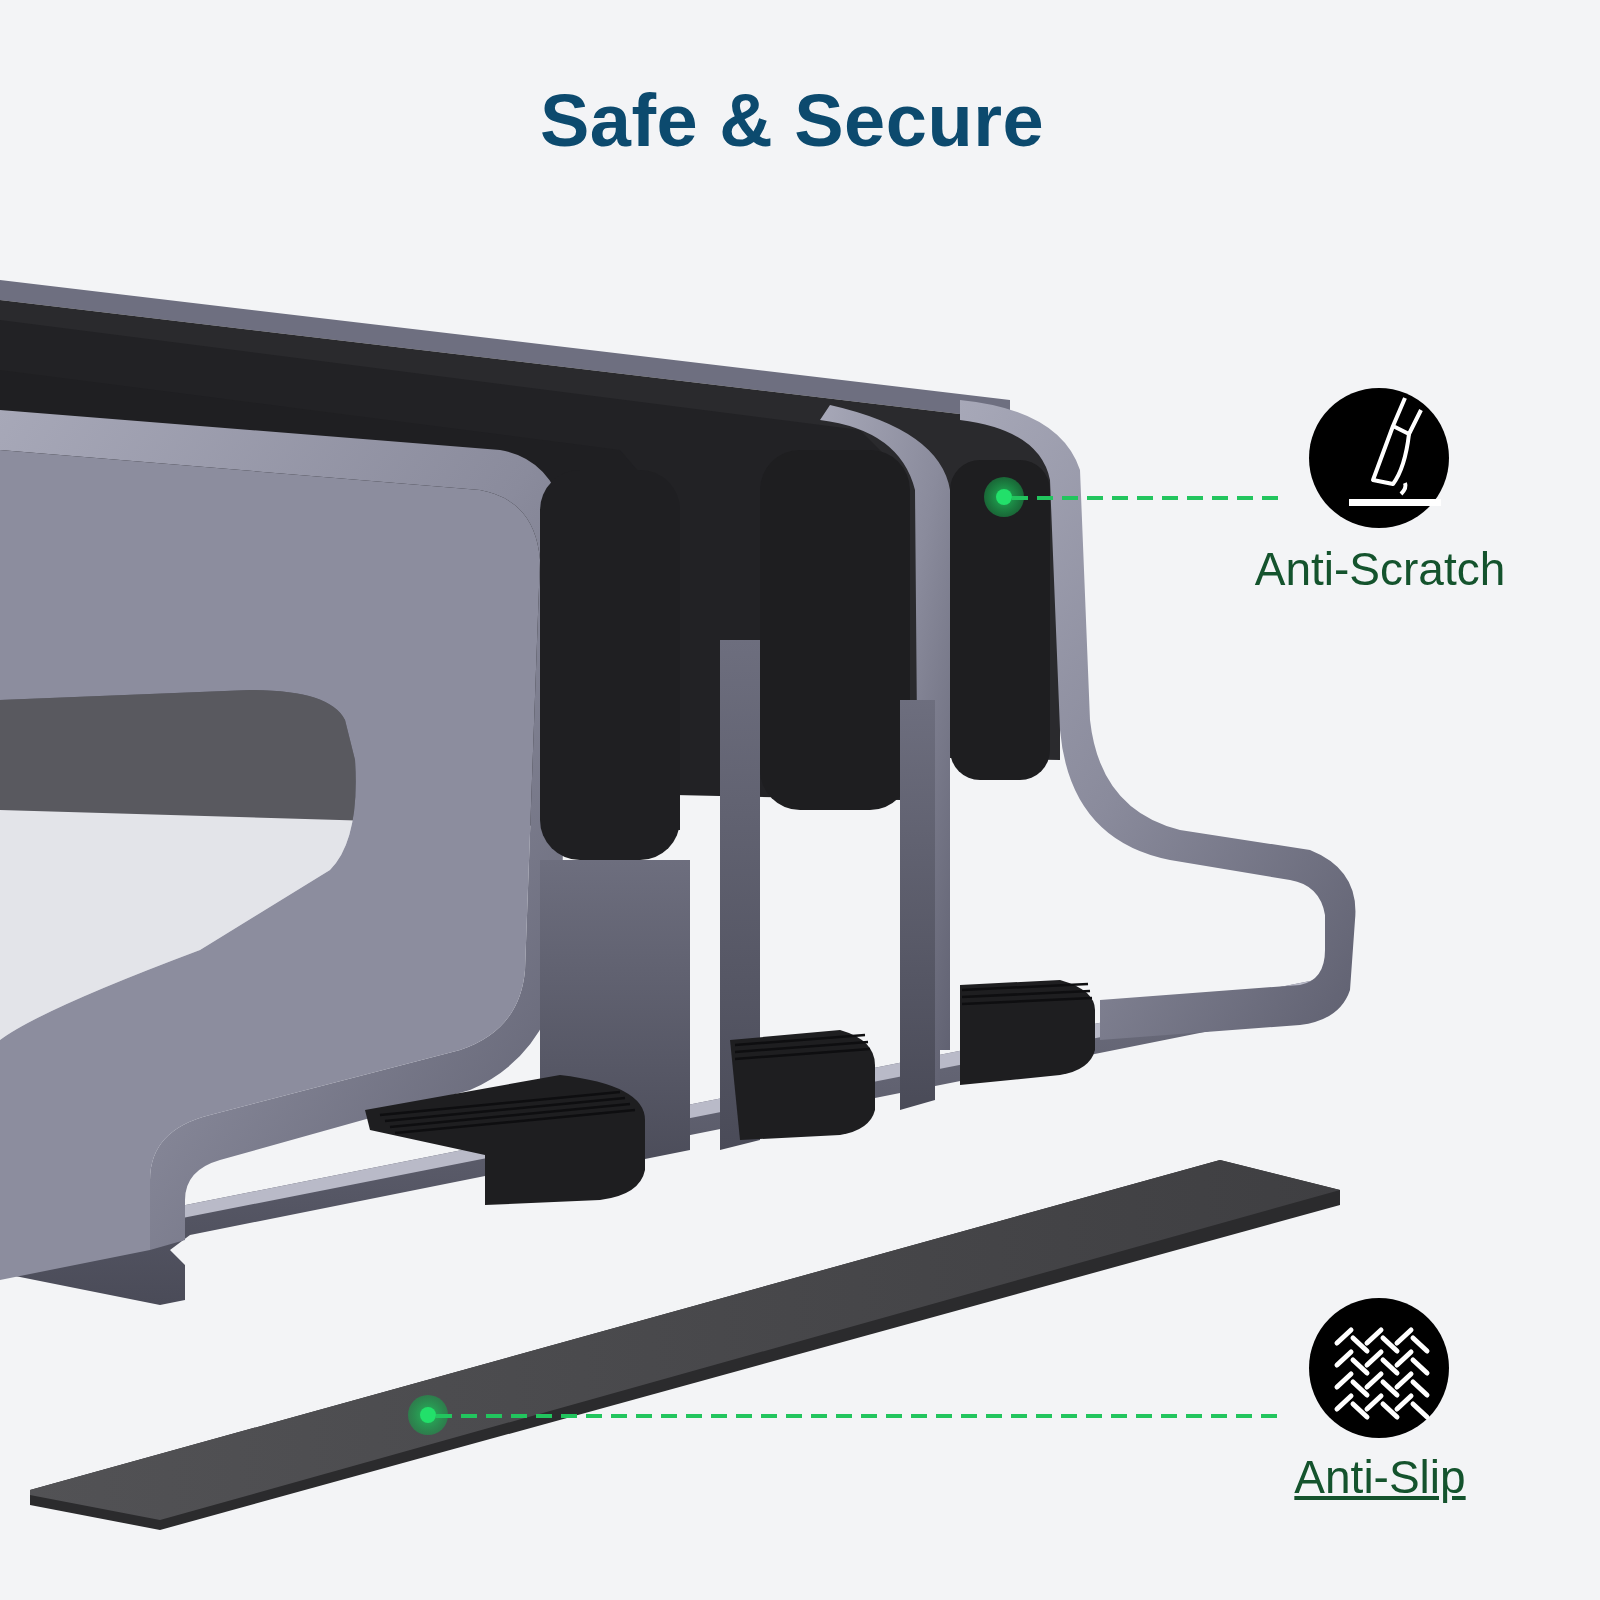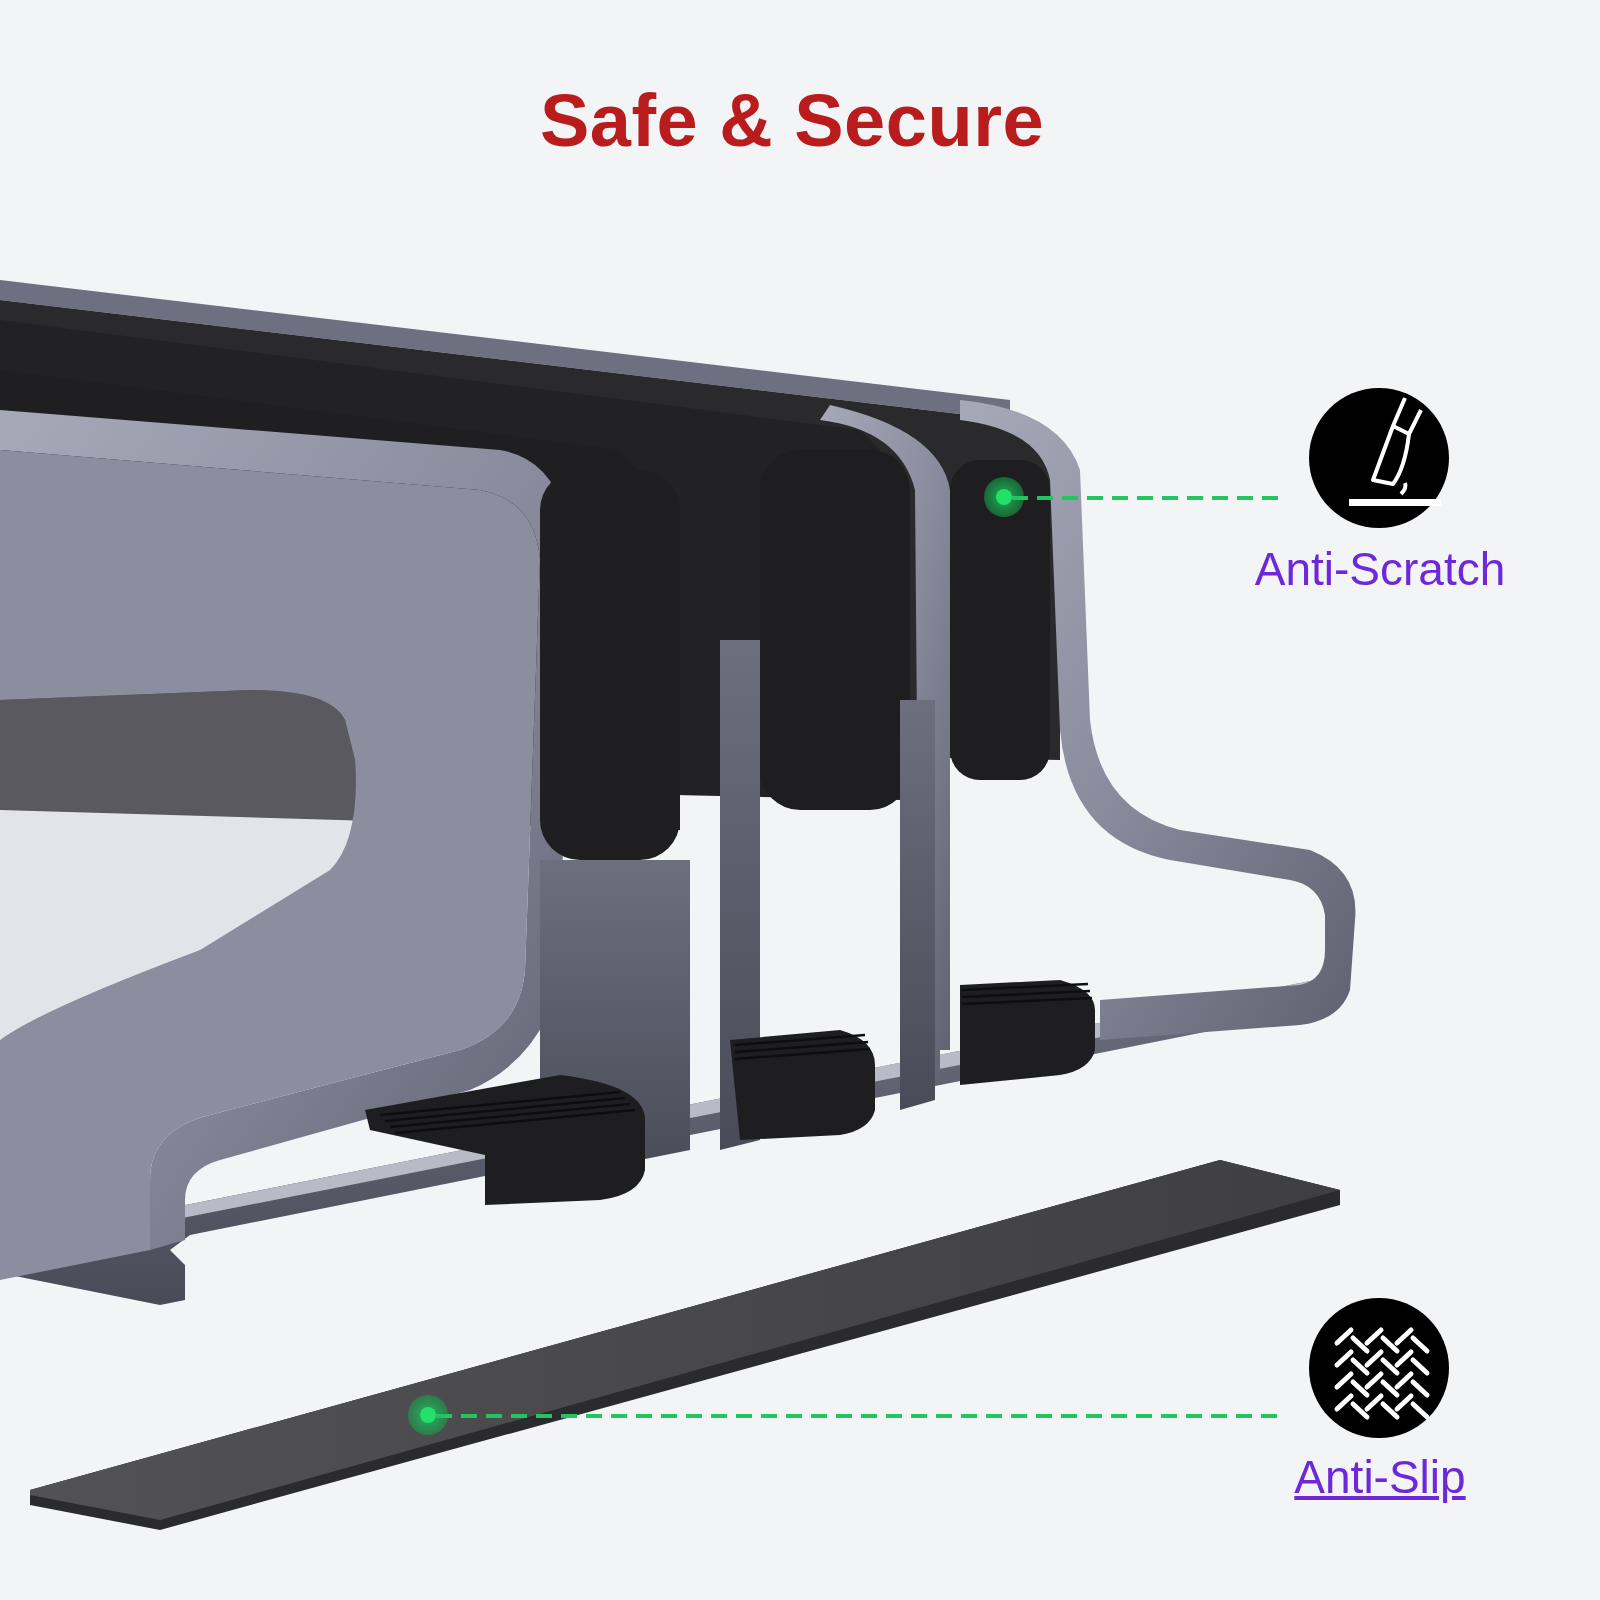--- a/index.html
+++ b/index.html
@@ -5,30 +5,30 @@
   html, body { margin: 0; padding: 0; }
   body {
     width: 1600px; height: 1600px; overflow: hidden;
     background: #f3f4f6;
     font-family: "Liberation Sans", "DejaVu Sans", sans-serif;
     position: relative;
   }
   .title {
     position: absolute; left: 0; top: 78px; width: 1584px;
     text-align: center; font-weight: 700; font-size: 74px;
-    color: #b91c1c; letter-spacing: 0.5px;
+    color: #0c4a6e; letter-spacing: 0.5px;
   }
   .scene { position: absolute; left: 0; top: 0; width: 1600px; height: 1600px; }
   .callout-icon {
     position: absolute; width: 140px; height: 140px; border-radius: 50%;
     background: #000;
   }
   .callout-icon svg { width: 140px; height: 140px; display: block; }
   .callout-label {
-    position: absolute; font-size: 46px; color: #6d28d9; font-weight: 500;
+    position: absolute; font-size: 46px; color: #14532d; font-weight: 500;
     white-space: nowrap; text-align: center;
   }
   #icon-scratch { left: 1309px; top: 388px; }
   #label-scratch { left: 1230px; top: 542px; width: 300px; }
   #icon-slip { left: 1309px; top: 1298px; }
   #label-slip { left: 1270px; top: 1450px; width: 220px; text-decoration: underline; }
 </style>
 </head>
 <body>
 

